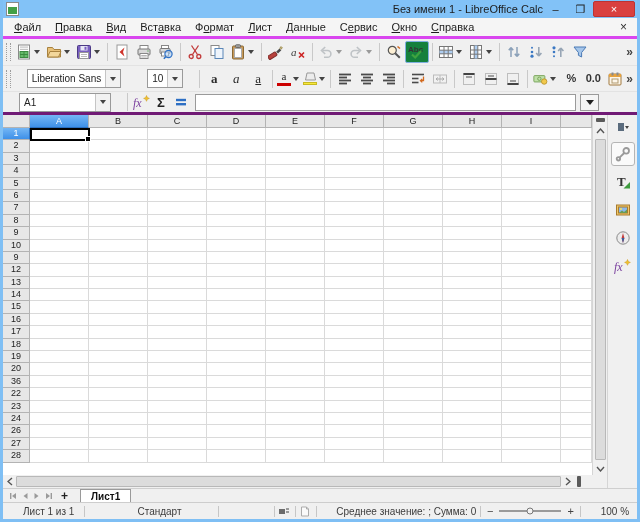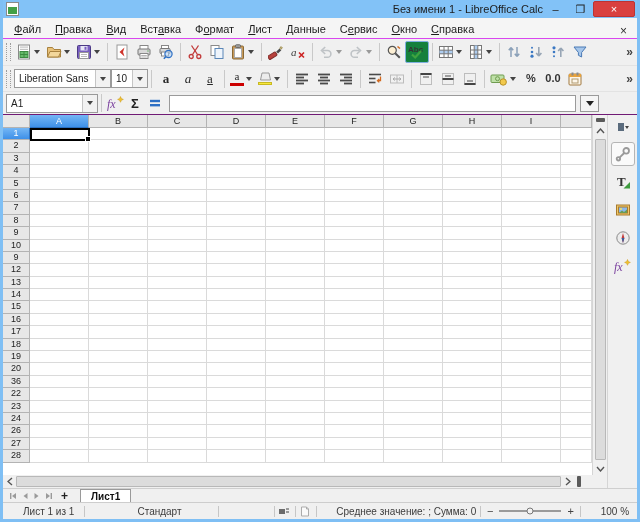--- a/index.html
+++ b/index.html
@@ -8,21 +8,21 @@
 
   
   .titlebar { height:18px; background:#82c2f7; display:flex; align-items:center; flex:0 0 auto; }
   .app-icon { width:13px; height:14px; margin:0 4px 0 3px; position:relative; background:#fff; border:1px solid #8a8a8a; }
   .app-icon::after { content:""; position:absolute; left:1px; top:4px; right:1px; bottom:1px; background:#43a047; }
   .title-text { flex:1; text-align:right; font-size:11px; color:#1c1c1c; white-space:nowrap; overflow:hidden; }
   .winbtn { width:25px; height:16px; display:flex; align-items:center; justify-content:center; font-size:11px; color:#222; }
   .winbtn.close { width:42px; background:#d9403f; border:1px solid #b33; border-radius:2px; color:#fff; font-size:11px; margin-right:2px; }
 
   
-  .menubar { height:21px; background:#f5f5f5; display:flex; align-items:flex-end; padding:0 4px; font-size:11px; color:#1c1c1c; flex:0 0 auto; border-bottom:1px solid #d946ef; }
+  .menubar { height:21px; background:#f5f5f5; display:flex; align-items:center; padding:0 4px; font-size:11px; color:#1c1c1c; flex:0 0 auto; border-bottom:3px solid #d946ef; }
   .menu-item { padding:3px 7px; white-space:nowrap; }
   .menu-item u { text-decoration:underline; }
   .menu-close { margin-left:auto; font-size:12px; color:#333; padding:0 6px; }
 
   
   .toolbar { display:flex; align-items:center; background:#f0f0f0; padding:0 2px; flex:0 0 auto; border-bottom:1px solid #e3e3e3; }
   .toolbar.std { height:27px; }
   .toolbar.fmt { height:26px; }
   .grip { width:5px; height:18px; border-left:1px dotted #9d9d9d; border-right:1px dotted #9d9d9d; margin:0 3px 0 1px; }
   .tbtn { display:flex; align-items:center; justify-content:center; height:22px; min-width:22px; padding:0 1px; border:1px solid transparent; border-radius:2px; }
@@ -34,29 +34,29 @@
   .tsep { width:1px; height:18px; background:#c9c9c9; margin:0 3px; }
   .overflow { margin-left:auto; margin-right:3px; font-size:12px; color:#444; font-weight:bold; letter-spacing:-1px; }
   .glyph { font-family:"Liberation Serif","DejaVu Serif",serif; font-size:13px; color:#2b2b2b; line-height:1; }
   .glyph.b { font-weight:bold; }
   .glyph.i { font-style:italic; }
   .glyph.u { text-decoration:underline; }
   .glyph-sans { font-size:11px; font-weight:bold; color:#333; line-height:1; }
   .fontcolor-wrap { display:flex; flex-direction:column; align-items:center; }
   .colorbar { width:14px; height:3px; margin-top:1px; }
 
-  .combo { display:flex; align-items:center; height:19px; background:#fff; border:1px solid #9a9a9a; margin:0 0; }
+  .combo { display:flex; align-items:center; height:19px; background:#fff; border:1px solid #9a9a9a; margin:0 13px; }
   .combo-text { flex:1; font-size:10px; padding:0 4px; color:#222; white-space:nowrap; overflow:hidden; }
   .combo-btn { width:15px; height:100%; border-left:1px solid #c5c5c5; background:#f2f2f2; display:flex; align-items:center; justify-content:center; }
   .combo-btn .dd { margin:0; }
   .combo.font-name { width:97px; }
   .combo.font-size { width:37px; }
 
   
-  .formulabar { height:23px; display:flex; align-items:center; background:#f0f0f0; padding:0 38px 0 3px; flex:0 0 auto; border-bottom:1px solid #701a75; }
+  .formulabar { height:23px; display:flex; align-items:center; background:#f0f0f0; padding:0 38px 0 3px; flex:0 0 auto; border-bottom:3px solid #701a75; }
   .namebox { width:92px; }
   .fbtn { display:flex; align-items:center; justify-content:center; width:20px; height:19px; }
   .formula-input { flex:1; height:17px; border:1px solid #9a9a9a; background:#fff; font-size:11px; padding:0 3px; margin-left:4px; outline:none; }
   .fx-expand { width:19px; height:17px; border:1px solid #9a9a9a; background:#f5f5f5; display:flex; align-items:center; justify-content:center; margin-left:4px; }
   .fx-expand .ddb { width:0; height:0; border-left:4px solid transparent; border-right:4px solid transparent; border-top:5px solid #222; }
 
   
   .workarea { display:flex; height:360px; flex:0 0 auto; }
   .gridwrap { width:589px; background:#fff; position:relative; overflow:hidden; }
   .colheads { display:flex; height:13px; }

